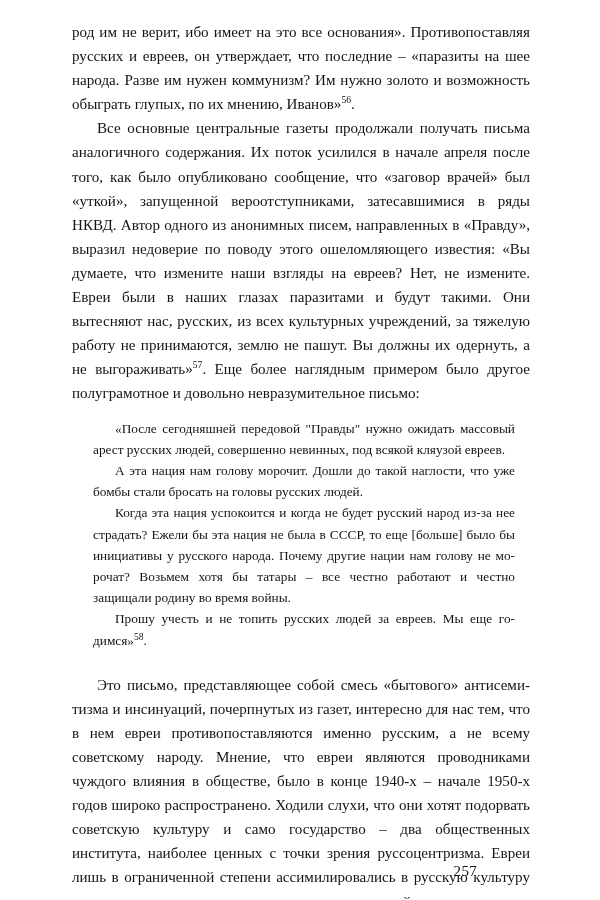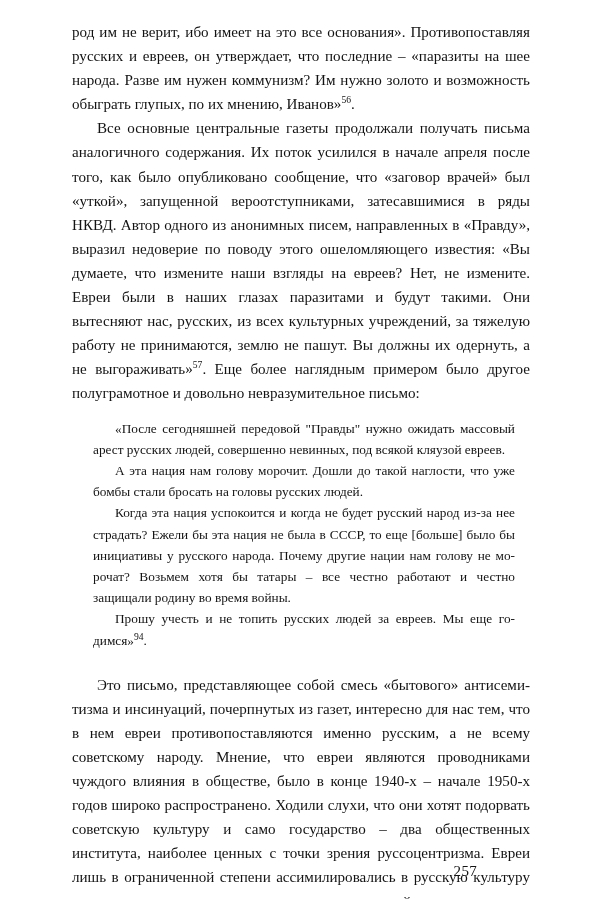--- a/index.html
+++ b/index.html
@@ -72,21 +72,21 @@
   <div class="text-column">
 
     <p class="body-par no-indent"><span>род им не верит, ибо имеет на это все основания». Противопоставляя русских и евреев, он утверждает, что последние – «паразиты на шее народа. Разве им нужен коммунизм? Им нужно золото и возмож­ность обыграть глупых, по их мнению, Иванов»</span><sup class="fn">56</sup><span>.</span></p>
 
     <p class="body-par"><span>Все основные центральные газеты продолжали получать пись­ма аналогичного содержания. Их поток усилился в начале апреля после того, как было опубликовано сообщение, что «заговор вра­чей» был «уткой», запущенной вероотступниками, затесавшимися в ряды НКВД. Автор одного из анонимных писем, направленных в «Правду», выразил недоверие по поводу этого ошеломляющего изве­стия: «Вы думаете, что измените наши взгляды на евреев? Нет, не из­мените. Евреи были в наших глазах паразитами и будут такими. Они вытесняют нас, русских, из всех культурных учреждений, за тяжелую работу не принимаются, землю не пашут. Вы должны их одернуть, а не выгораживать»</span><sup class="fn">57</sup><span>. Еще более наглядным примером было другое полуграмотное и довольно невразумительное письмо:</span></p>
 
     <div class="quote-block">
       <p class="quote-par">«После сегодняшней передовой "Правды" нужно ожидать массовый арест русских людей, совершенно невинных, под всякой кляузой евреев.</p>
       <p class="quote-par">А эта нация нам голову морочит. Дошли до такой наглости, что уже бомбы стали бросать на головы русских людей.</p>
       <p class="quote-par">Когда эта нация успокоится и когда не будет русский народ из-за нее страдать? Ежели бы эта нация не была в СССР, то еще [больше] было бы инициативы у русского народа. Почему другие нации нам голову не мо­рочат? Возьмем хотя бы татары – все честно работают и честно защищали родину во время войны.</p>
-      <p class="quote-par"><span>Прошу учесть и не топить русских людей за евреев. Мы еще го­димся»</span><sup class="fn">94</sup><span>.</span></p>
+      <p class="quote-par"><span>Прошу учесть и не топить русских людей за евреев. Мы еще го­димся»</span><sup class="fn">58</sup><span>.</span></p>
     </div>
 
     <div class="gap-after-quote"></div>
 
     <p class="body-par">Это письмо, представляющее собой смесь «бытового» антисеми­тизма и инсинуаций, почерпнутых из газет, интересно для нас тем, что в нем евреи противопоставляются именно русским, а не всему советскому народу. Мнение, что евреи являются проводниками чуждого влияния в обществе, было в конце 1940-х – начале 1950-х годов широко распространено. Ходили слухи, что они хотят подо­рвать советскую культуру и само государство – два общественных института, наиболее ценных с точки зрения руссоцентризма. Евреи лишь в ограниченной степени ассимилировались в русскую культу­ру и, в отличие, скажем, от татар, им не удалось найти своего места в советском обществе. Не будет преувеличением, если сказать, что, по убеждению многих русских, в тот момент на карту был поставлен</p>
 
   </div>
 
   <div class="page-number">257</div>
 

